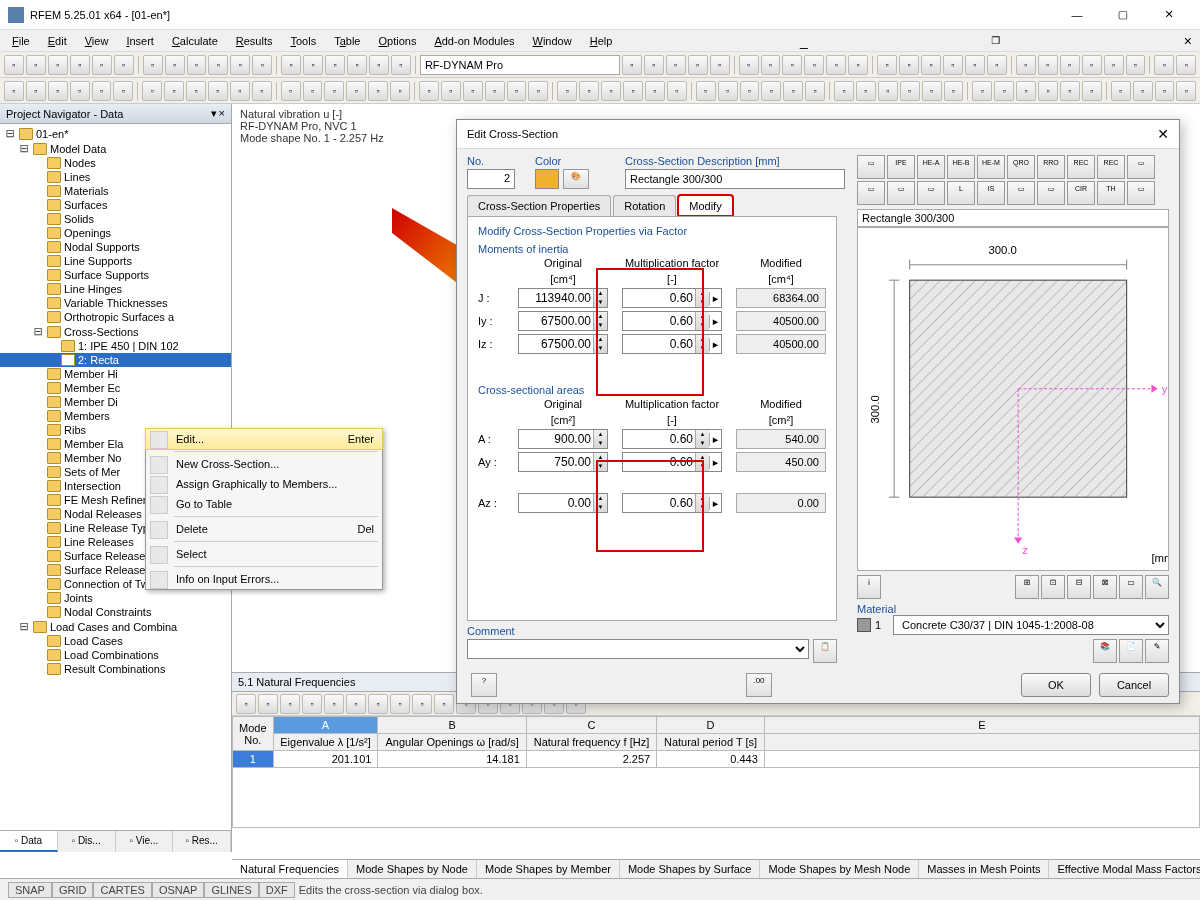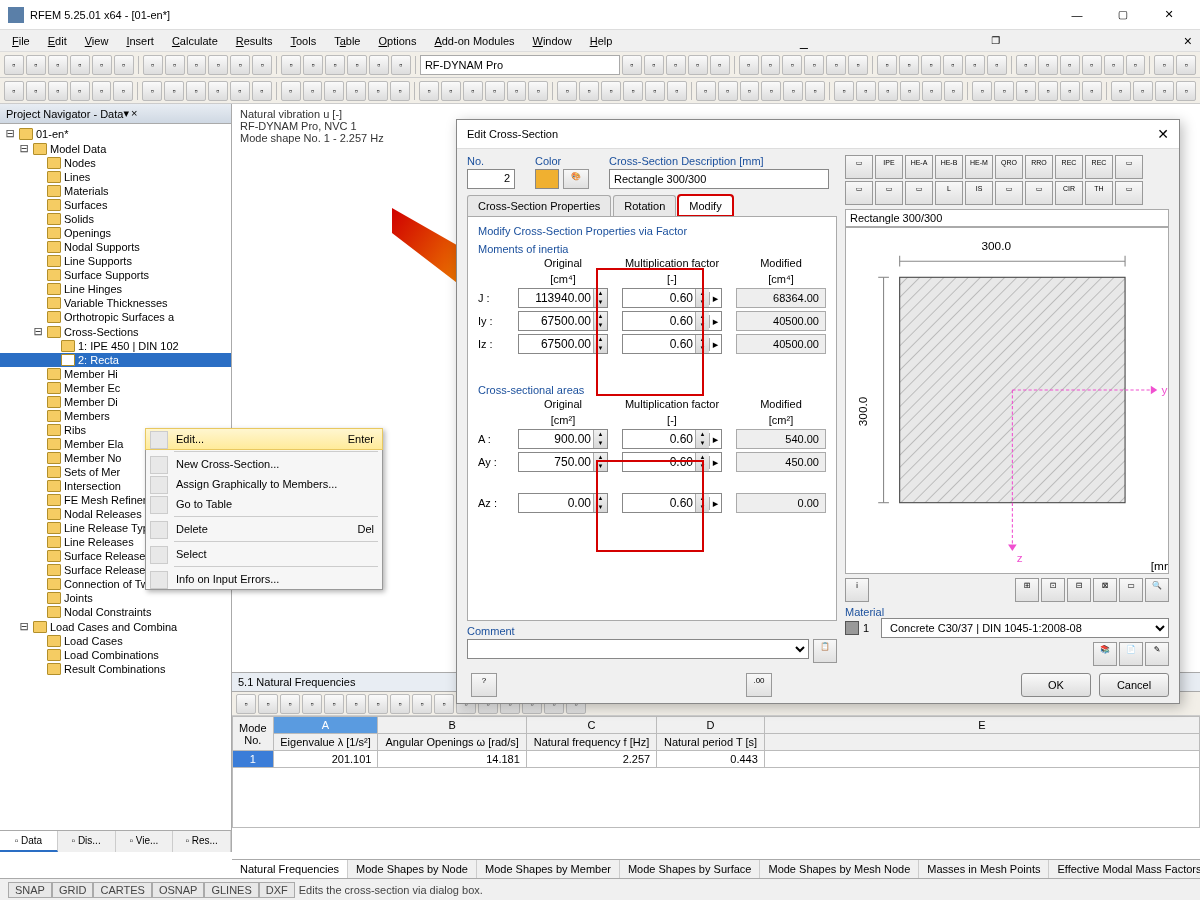--- a/index.html
+++ b/index.html
@@ -13,21 +13,21 @@
   .menubar .menu-item { padding: 2px 8px; cursor: pointer; }
   .menubar .menu-item u { text-decoration: underline; }
   .menubar .min { font-size: 14px; padding: 0 4px; cursor: pointer; margin-left: auto;}
   .toolbar { height: 26px; background: #f2efe8; border-bottom: 1px solid #ccc; display: flex; align-items: center; padding: 0 4px; gap: 2px; }
   .tb-btn { width: 20px; height: 20px; background: linear-gradient(#fafafa,#ddd); border: 1px solid #bbb; border-radius: 2px; display: flex; align-items: center; justify-content: center; font-size: 9px; cursor: pointer; }
   .tb-sep { width: 1px; height: 18px; background: #bbb; margin: 0 2px; }
   .tb-combo { height: 20px; border: 1px solid #aaa; background: #fff; padding: 0 4px; display: flex; align-items: center; min-width: 200px; }
   .main { display: flex; height: calc(900px - 30px - 22px - 26px - 26px - 26px - 22px); position: relative;}
   
   .nav { width: 232px; border-right: 1px solid #aaa; background: #fff; display: flex; flex-direction: column; }
-  .nav-title { background: linear-gradient(#e8edf3,#cfd8e3); padding: 3px 6px; border-bottom: 1px solid #aaa; display: flex; align-items: center; justify-content: flex-start;}
+  .nav-title { background: linear-gradient(#e8edf3,#cfd8e3); padding: 3px 6px; border-bottom: 1px solid #aaa; display: flex; align-items: center; justify-content: space-between;}
   .tree { flex: 1; overflow: hidden; padding: 2px 0; }
   .tree-item { display: flex; align-items: center; padding: 1px 0 1px 4px; white-space: nowrap; cursor: pointer; }
   .tree-item .tw { width: 12px; text-align: center; color: #444;}
   .tree-item .ic { width: 14px; height: 12px; margin: 0 3px; background: #f5cc63; border: 1px solid #b28f2a; border-radius: 1px;}
   .tree-item.sel { background: #2a6ec4; color: #fff; }
   .tree-item.sel .ic { background:#fff; }
   .nav-tabs { display: flex; border-top: 1px solid #aaa; }
   .nav-tab { flex: 1; padding: 4px 2px; border-right: 1px solid #ccc; text-align: center; font-size: 10px; background: #f0f0f0; cursor: pointer; overflow: hidden; white-space: nowrap;}
   .nav-tab.active { background: #fff; border-bottom: 2px solid #2a6ec4;}
   
@@ -37,21 +37,21 @@
   .ctx-item.hi { background: linear-gradient(#fff6d0,#ffeb9a); border: 1px solid #e8c860; margin:-1px;}
   .ctx-sep { height: 1px; background: #ccc; margin: 2px 4px 2px 28px;}
   
   .viewport { flex: 1; position: relative; background: #fff; display:flex; flex-direction:column;}
   .vp-info { padding: 4px 8px; font-size: 11px; color: #333;}
   .vp-canvas { flex:1; position: relative; }
   .vp-status { padding: 2px 8px; color:#555; border-top:1px solid #ccc;}
   
   .dialog { position: absolute; left: 456px; top: 119px; width: 724px; height: 585px; background: #f0f0f0; border: 1px solid #888; box-shadow: 3px 3px 12px rgba(0,0,0,.25); z-index: 40; display: flex; flex-direction: column;}
   .dlg-title { padding: 6px 10px; display:flex; justify-content:space-between; align-items:center; background:#fff; border-bottom:1px solid #ddd;}
-  .dlg-body { flex:1; padding: 6px 10px 4px 10px; display:flex; gap: 8px; overflow:hidden;}
+  .dlg-body { flex:1; padding: 6px 10px 4px 10px; display:flex; gap: 20px; overflow:hidden;}
   .dlg-left { width: 370px; display:flex; flex-direction:column;}
   .dlg-right { flex:1; display:flex; flex-direction:column;}
   .label-blue { color: #1a4f9c; }
   .txtbox { background:#fff; border:1px solid #888; padding:2px 4px; height:20px; }
   .tabs { display:flex; margin-top:6px;}
   .tab { padding:4px 10px; border:1px solid #aaa; border-bottom:none; background:#e8e8e8; margin-right:2px; cursor:pointer; border-radius:3px 3px 0 0;text-align:center;}
   .tab.active { background:#fff; }
   .tab.mark { outline: 2px solid #d40000; outline-offset: -1px;}
   .panel { border:1px solid #aaa; background:#fff; flex:1; padding:8px 10px; }
   .group-title { color:#1a4f9c; margin-bottom:2px; margin-top:6px;}
@@ -521,21 +521,21 @@
           <div class="label-blue">No.</div>
           <div class="txtbox" style="width:48px; text-align:right; margin-top:2px;">2</div>
         </div>
         <div>
           <div class="label-blue">Color</div>
           <div style="display:flex; gap:4px; margin-top:2px;">
             <div style="width:24px; height:20px; background:#f0b030; border:1px solid #888;"></div>
             <div class="cs-btn" style="width:26px; height:20px;">🎨</div>
           </div>
         </div>
-        <div style="flex:1;">
+        <div style="flex:1;margin-left:16px;">
           <div class="label-blue">Cross-Section Description [mm]</div>
           <input class="txtbox" style="width: 220px; margin-top: 2px;" value="Rectangle 300/300">
         </div>
       </div>
       <div class="tabs">
         <div class="tab">Cross-Section Properties</div>
         <div class="tab">Rotation</div>
         <div class="tab active mark">Modify</div>
       </div>
       <div class="panel">

